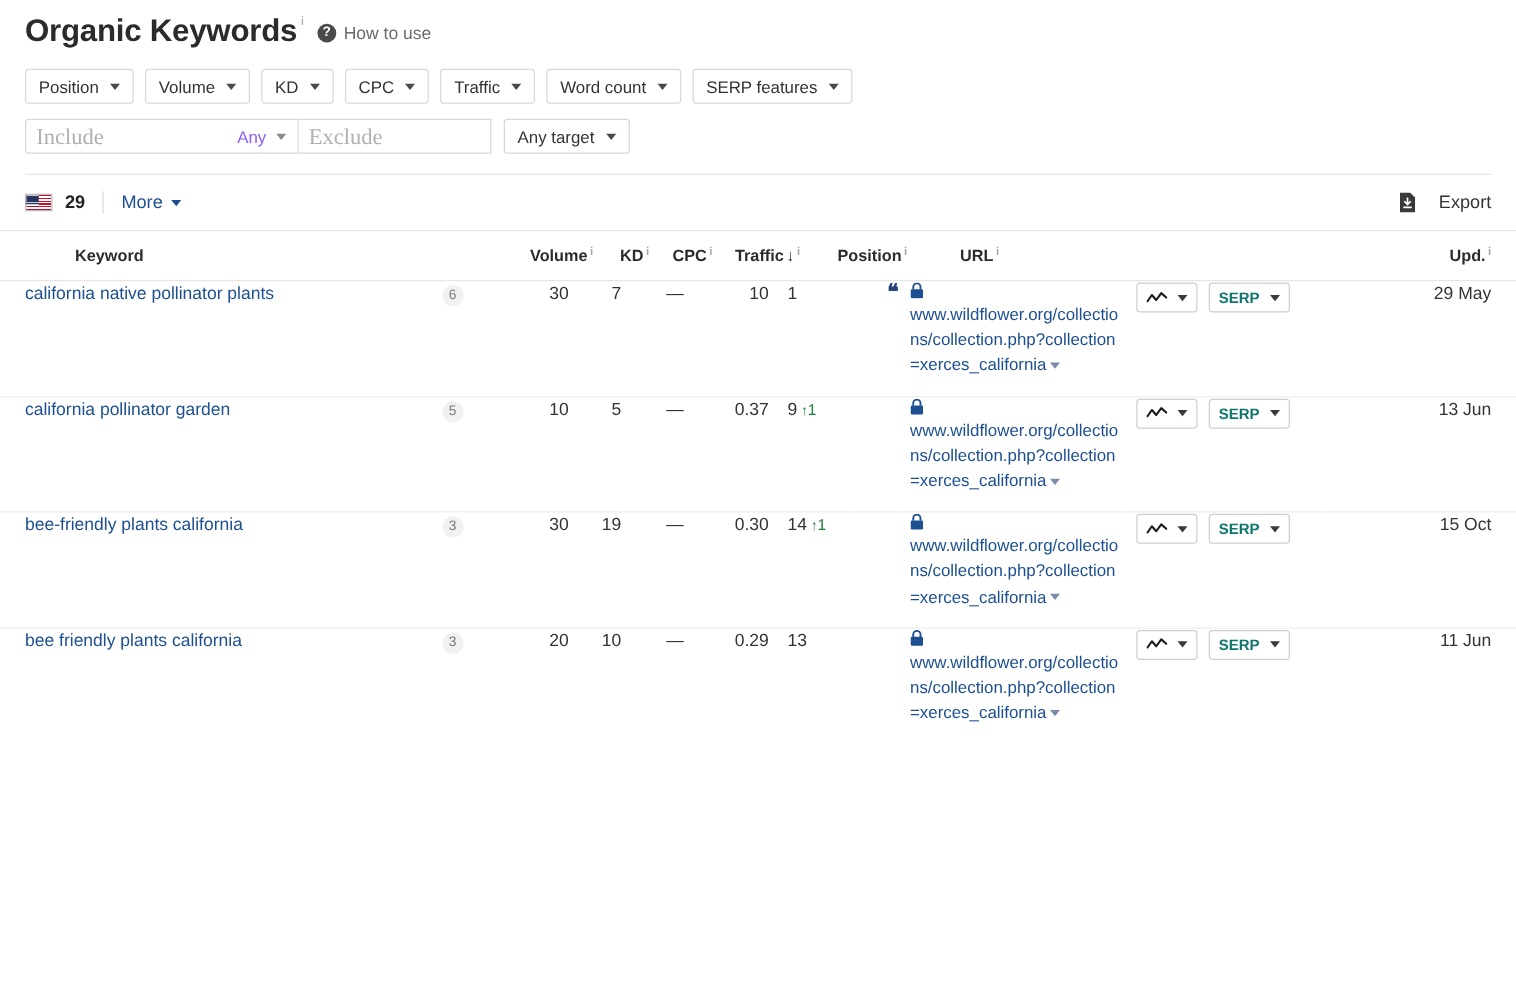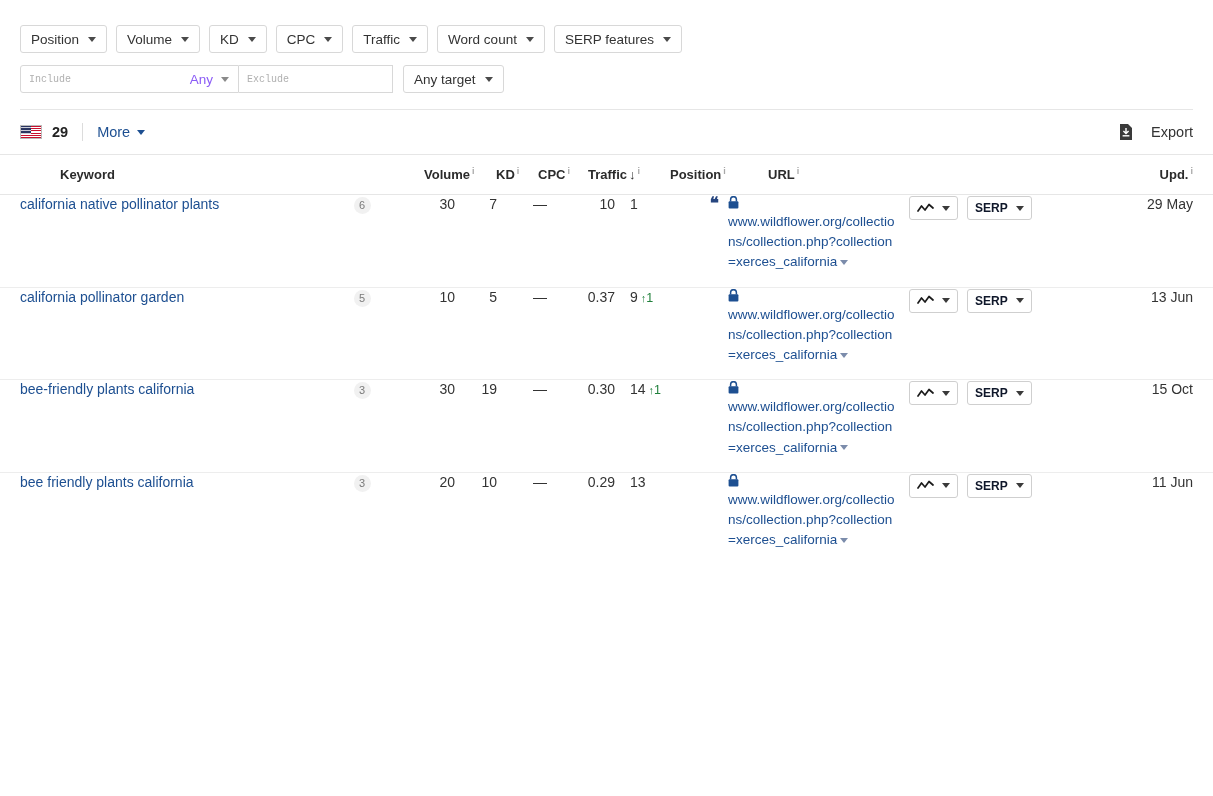--- a/index.html
+++ b/index.html
@@ -54,22 +54,22 @@
   .caret.grey { border-top-color: #8a8a8a; }
 
   .filter-row2 { display: flex; margin-top: 12px; }
   .inc-group {
     display: flex; align-items: center;
     border: 1px solid #d8d8d8; border-radius: 3px 0 0 3px;
     height: 28px; background: #fff; width: 219px;
   }
   .inc-input {
     border: 0; outline: 0; height: 26px; padding: 0 8px;
-    font-size: 10px; flex: 1; min-width: 0;
-    font-family: Liberation Mono, monospace; background: transparent;
+    font-size: 18px; flex: 1; min-width: 0;
+    font-family: Liberation Serif, serif; background: transparent;
   }
   .inc-input::placeholder { color: #b0b0b0; }
   .inc-any {
     display: flex; align-items: center; gap: 8px;
     padding: 0 9px 0 4px; font-size: 13.5px; color: #8b5cf6;
     cursor: pointer; white-space: nowrap;
   }
   .exc-group {
     display: flex; align-items: center; height: 28px;
     border: 1px solid #d8d8d8; border-left: 0; background: #fff;
@@ -171,36 +171,44 @@
     border-left: 4.5px solid transparent; border-right: 4.5px solid transparent;
     border-top: 5px solid #7b8cab; vertical-align: middle;
   }
 
   .td-actions { padding-left: 10px; }
   .act-row { display: flex; gap: 9px; align-items: center; }
   .mini-btn {
     height: 24px; border: 1px solid #cfcfcf; border-radius: 3px;
     background: #fff; display: inline-flex; align-items: center;
     gap: 8px; padding: 0 7px; cursor: pointer; font-size: 12px;
-    font-weight: bold; color: #0f172a;
+    font-weight: bold; color: #0f766e;
   }
   .spark { width: 17px; height: 11px; display: block; }
   .caret-sm {
     width: 0; height: 0; border-left: 4px solid transparent;
     border-right: 4px solid transparent; border-top: 5px solid #3a3a3a;
   }
   .td-upd {
     text-align: right; padding-right: 20px; font-size: 14px;
     color: #333; white-space: nowrap;
   }
 </style>
 </head>
 <body>
 
 <div class="page-head">
+  <div class="title-row">
+    <span class="page-title">Organic Keywords</span>
+    <span class="sup-i">i</span>
+    <span class="howto">
+      <span class="q-icon">?</span>
+      <span class="howto-label">How to use</span>
+    </span>
+  </div>
 
   <div class="filter-row">
     <button class="filter-btn">
       <span>Position</span>
       <span class="caret"></span>
     </button>
     <button class="filter-btn">
       <span>Volume</span>
       <span class="caret"></span>
     </button>

